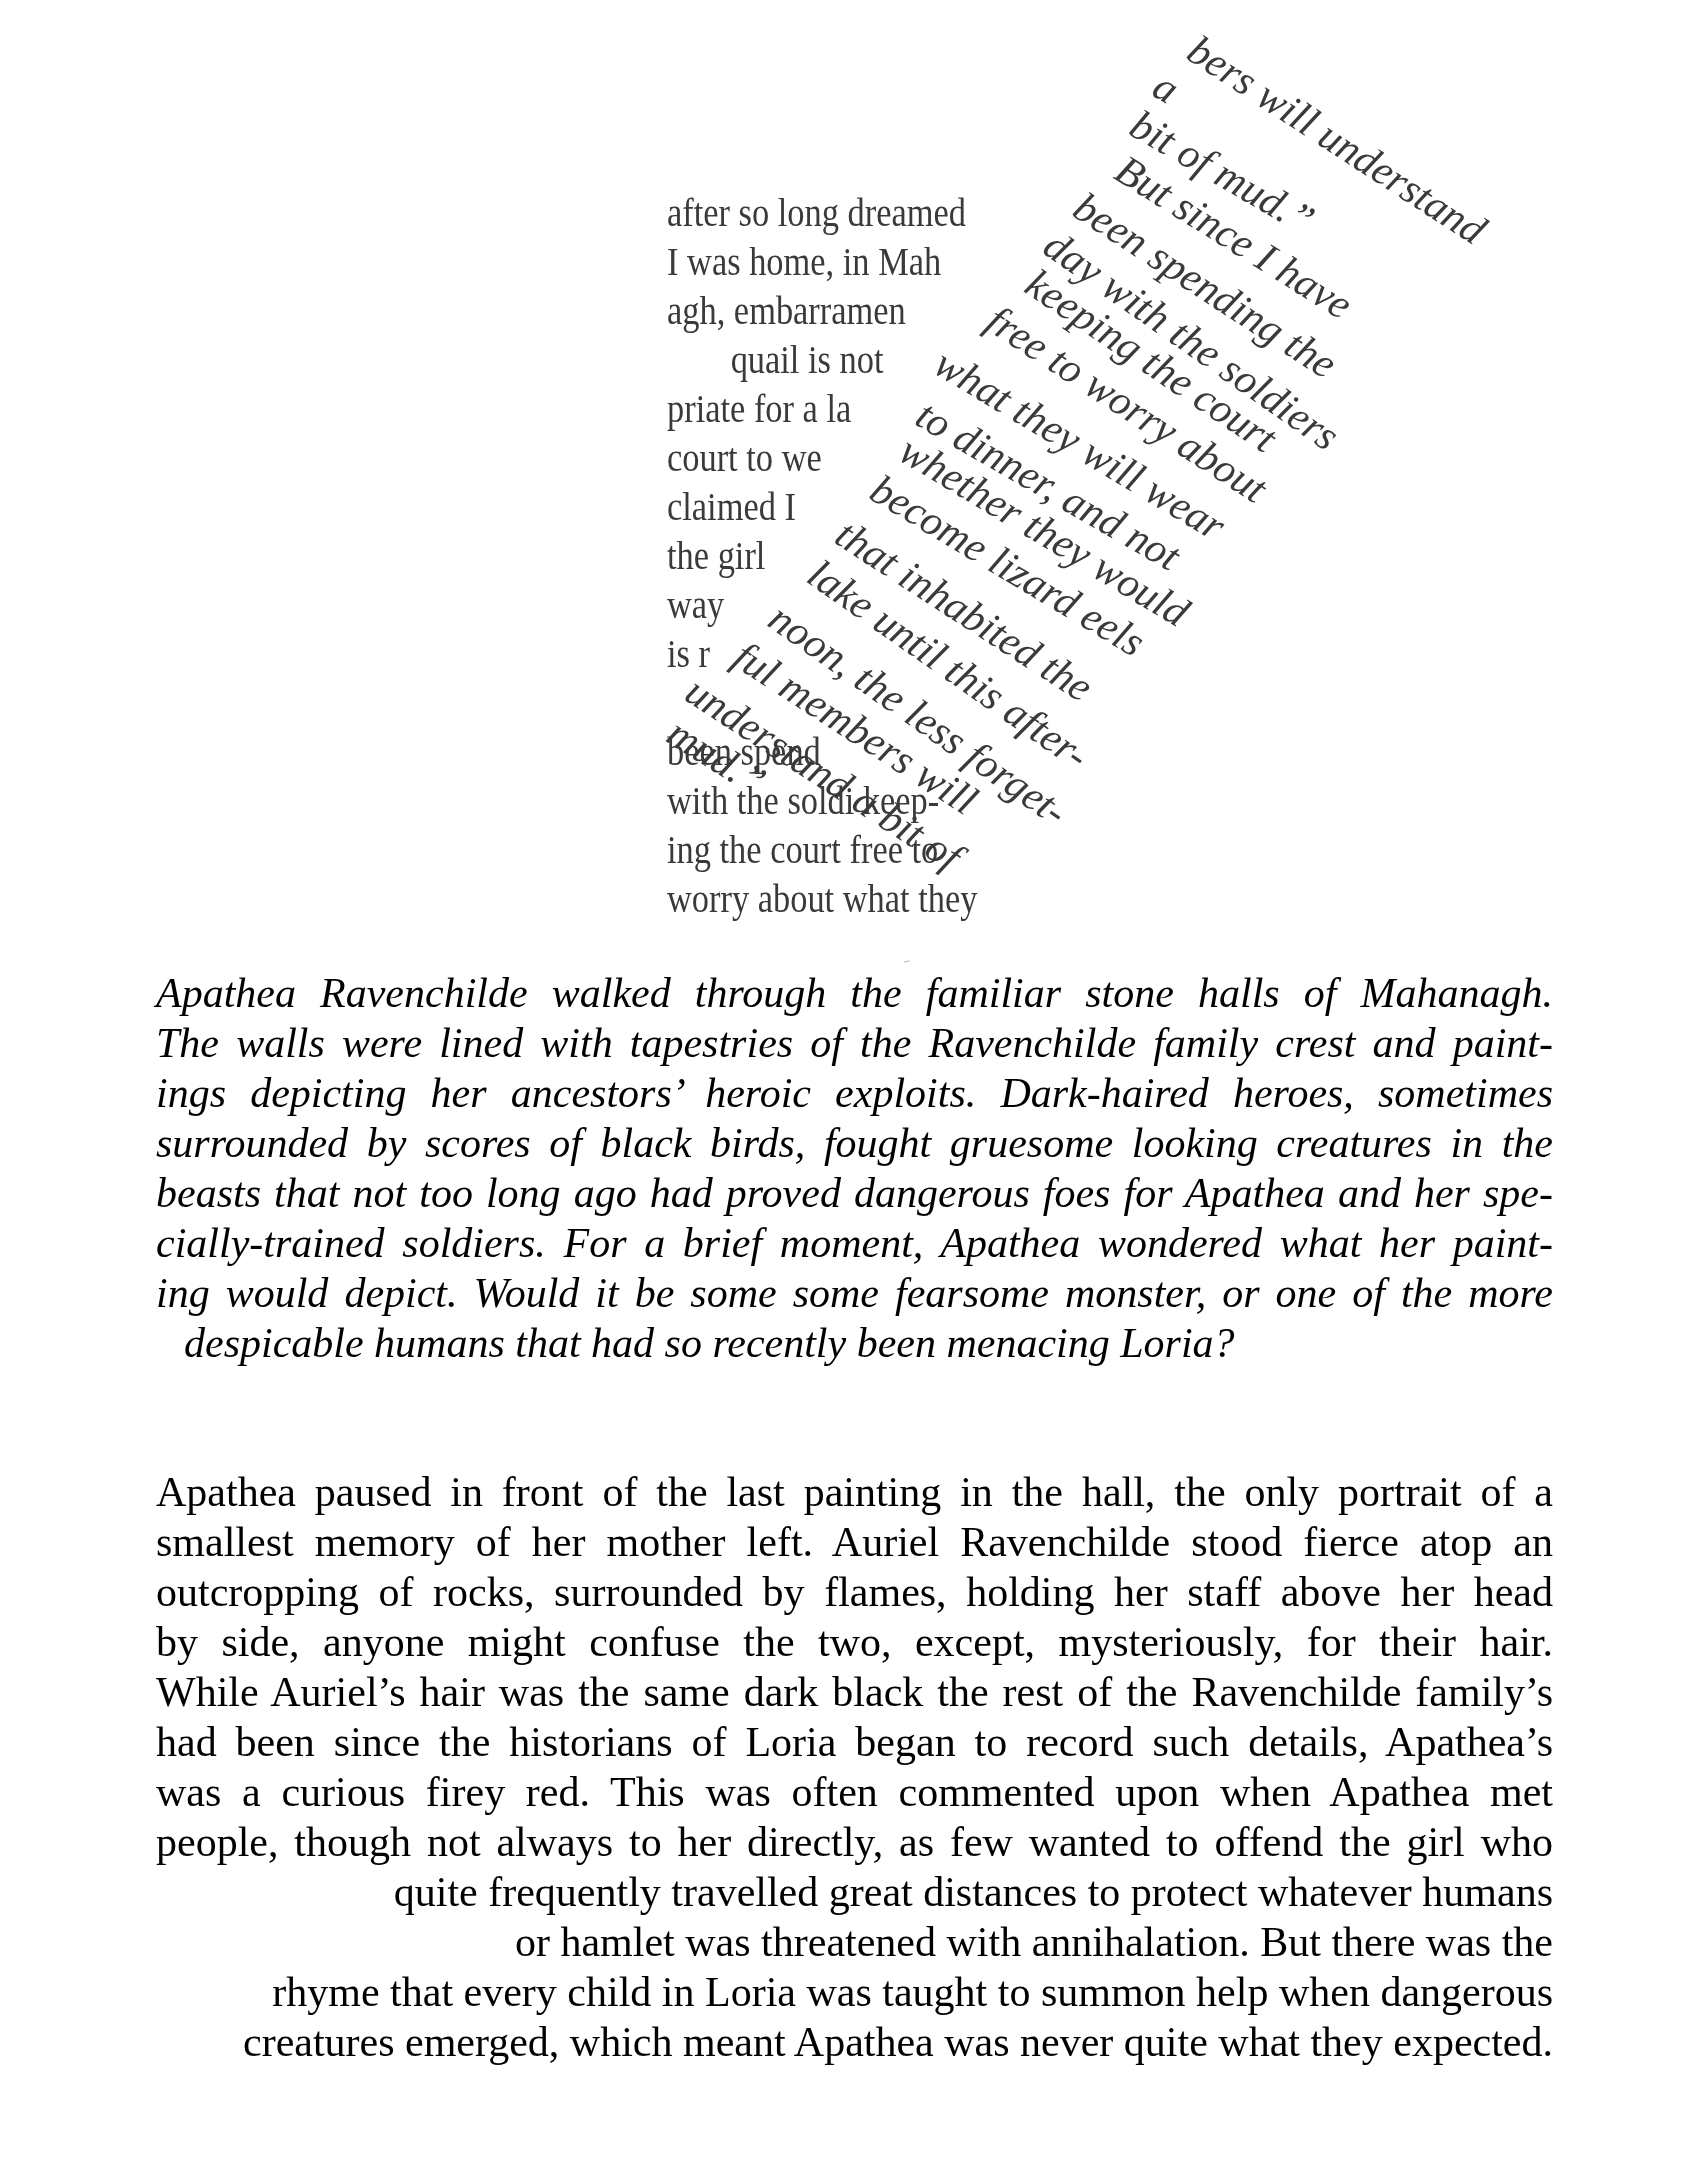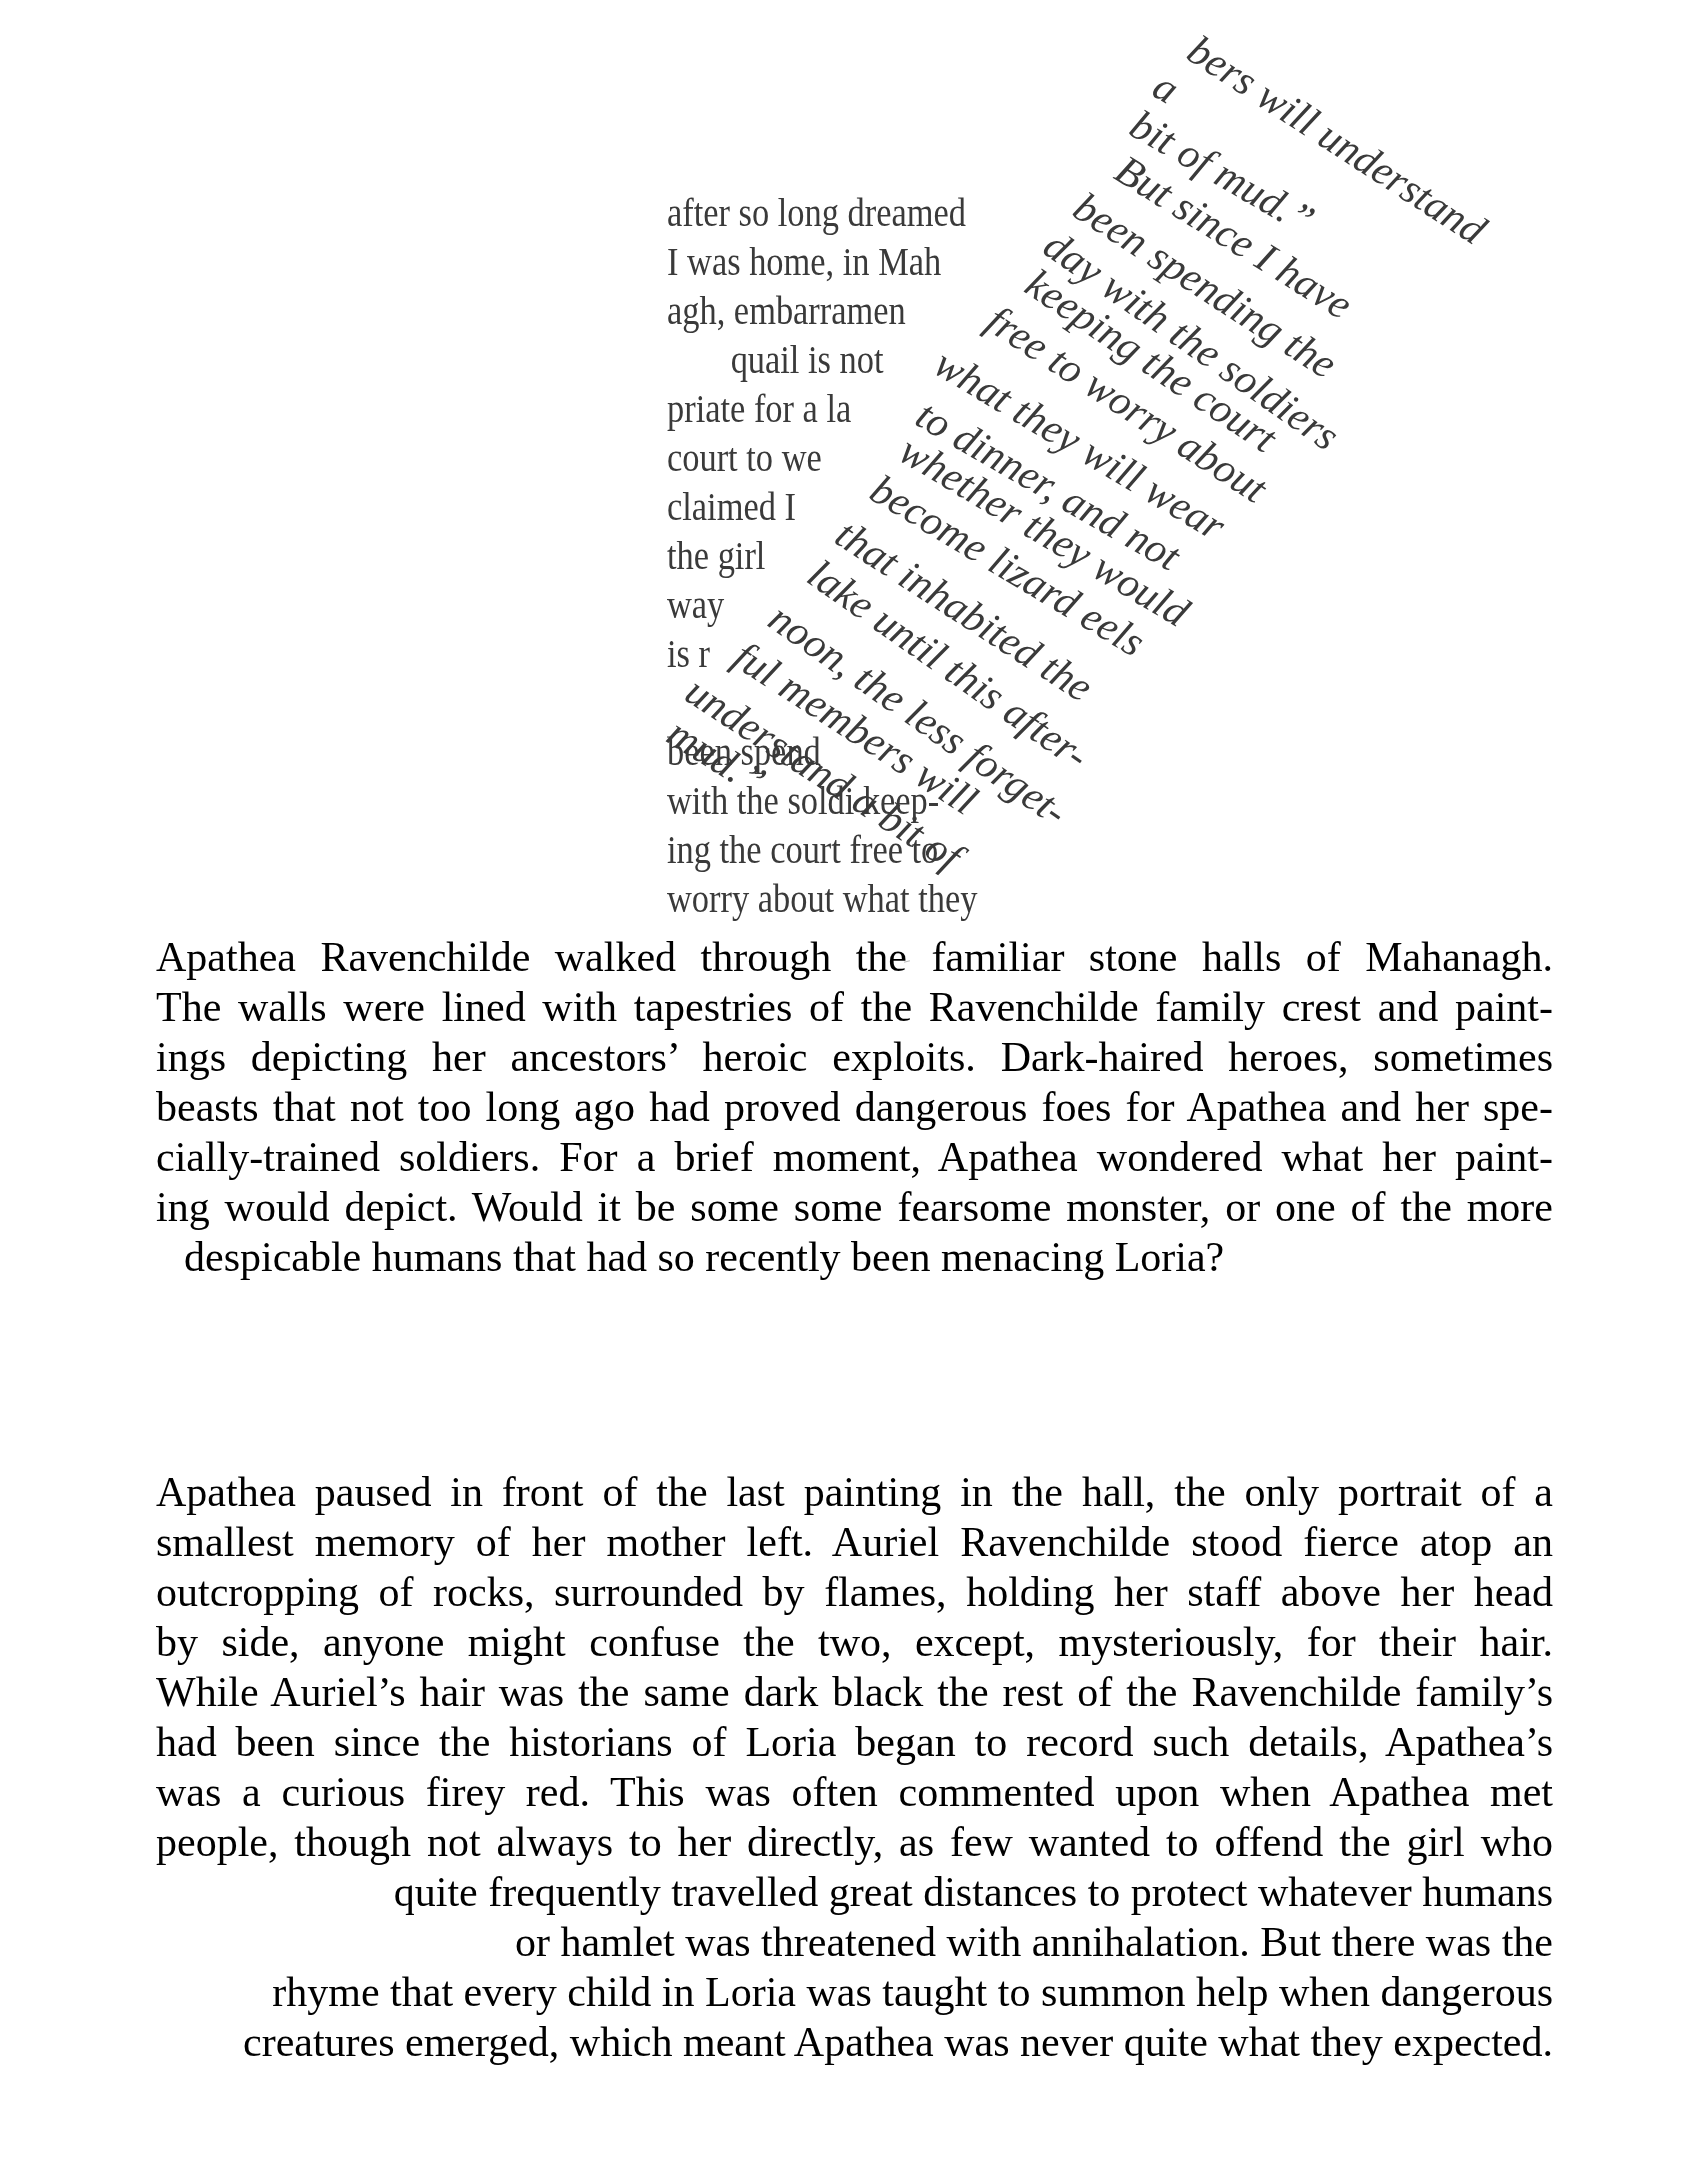--- a/index.html
+++ b/index.html
@@ -30,21 +30,21 @@
     position: absolute; left: 156px; width: 1397px;
     font-family: "Liberation Serif", "DejaVu Serif", serif;
     font-size: 42px; line-height: 50px; color: #000000;
   }
   .body-text .line {
     display: block; white-space: nowrap; text-align: justify;
     text-align-last: justify; height: 50px;
   }
   .body-text .line.last { text-align-last: left; margin-left: 28px; }
   .body-text .line.right { text-align: right; text-align-last: right; }
-  .p1 { top: 932px; }
+  .p1 { top: 968px; font-style: italic; }
   .p2 { top: 1467px; }
   .stray { position: absolute; left: 904px; top: 961px; width: 6.1px; height: 1.3px; background: #bbbbbb; transform: rotate(-15deg); }
 </style>
 </head>
 <body>
 
 <div class="page">
 
   <div class="column">
     <span class="line">after so long dreamed</span>
@@ -84,20 +84,21 @@
     <span class="rot" style="left:677px; top:659px; transform: rotate(33deg);">understand a bit of</span>
     <span class="rot" style="left:659px; top:701px; transform: rotate(32deg);">mud.”</span>
   </div>
 
   <span class="stray"></span>
 
   <div class="body-text p1">
     <span class="line">Apathea Ravenchilde walked through the familiar stone halls of Mahanagh.</span>
     <span class="line">The walls were lined with tapestries of the Ravenchilde family crest and paint-</span>
     <span class="line">ings depicting her ancestors’ heroic exploits. Dark-haired heroes, sometimes</span>
+    <span class="line">surrounded by scores of black birds, fought gruesome looking creatures in the</span>
     <span class="line">beasts that not too long ago had proved dangerous foes for Apathea and her spe-</span>
     <span class="line">cially-trained soldiers. For a brief moment, Apathea wondered what her paint-</span>
     <span class="line">ing would depict. Would it be some some fearsome monster, or one of the more</span>
     <span class="line last">despicable humans that had so recently been menacing Loria?</span>
   </div>
 
   <div class="body-text p2">
     <span class="line">Apathea paused in front of the last painting in the hall, the only portrait of a</span>
     <span class="line">smallest memory of her mother left. Auriel Ravenchilde stood fierce atop an</span>
     <span class="line">outcropping of rocks, surrounded by flames, holding her staff above her head</span>

